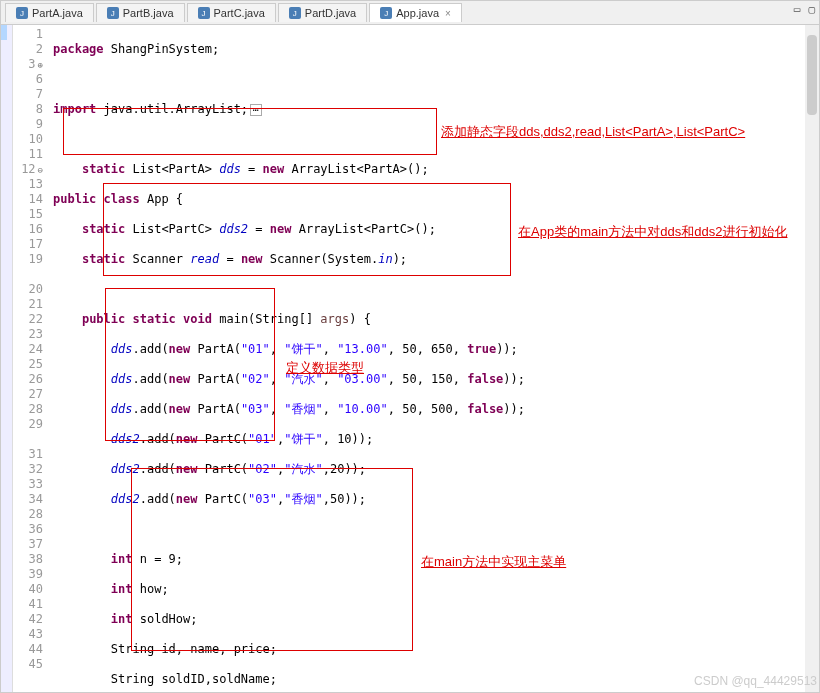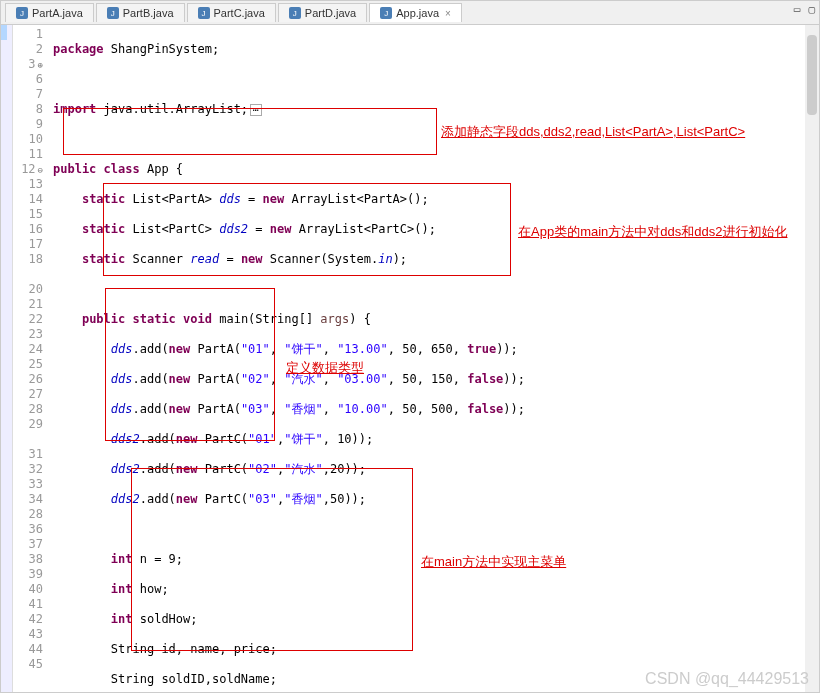--- a/index.html
+++ b/index.html
@@ -99,24 +99,24 @@
   .box2 { position: absolute; border: 1px solid #d00; left: 102px; top: 182px; width: 408px; height: 93px; }
   .box3 { position: absolute; border: 1px solid #d00; left: 104px; top: 287px; width: 170px; height: 153px; }
   .box4 { position: absolute; border: 1px solid #d00; left: 130px; top: 467px; width: 282px; height: 183px; }
   .ann { position: absolute; color: #d00; font-family: SimSun, Arial, sans-serif; font-size: 13px; text-decoration: underline; }
   .ann1 { left: 440px; top: 122px; }
   .ann2 { left: 517px; top: 222px; }
   .ann3 { left: 285px; top: 358px; }
   .ann4 { left: 420px; top: 552px; }
   .watermark {
     position: absolute;
-    right: 10px;
+    right: 2px;
     bottom: 4px;
     font-family: Arial, sans-serif;
-    font-size: 16px;
+    font-size: 12px;
     color: #ccc;
   }
   .scroll-v {
     position: absolute;
     right: 0; top: 0; bottom: 0;
     width: 14px;
     background: #f0f0f0;
   }
   .scroll-v .thumb {
     position: absolute;
@@ -176,21 +176,21 @@
     <div class="ln">8</div>
     <div class="ln">9</div>
     <div class="ln">10</div>
     <div class="ln">11</div>
     <div class="ln"><span>12</span><span class="fold">⊖</span></div>
     <div class="ln">13</div>
     <div class="ln">14</div>
     <div class="ln">15</div>
     <div class="ln">16</div>
     <div class="ln">17</div>
-    <div class="ln">18</div>
+    <div class="ln">19</div>
     <div class="ln">&nbsp;</div>
     <div class="ln">20</div>
     <div class="ln">21</div>
     <div class="ln">22</div>
     <div class="ln">23</div>
     <div class="ln">24</div>
     <div class="ln">25</div>
     <div class="ln">26</div>
     <div class="ln">27</div>
     <div class="ln">28</div>
@@ -211,22 +211,22 @@
     <div class="ln">43</div>
     <div class="ln">44</div>
     <div class="ln">45</div>
   </div>
 
   <div class="code">
 <div class="code-line"><span class="kw">package</span><span> ShangPinSystem;</span></div>
 <div class="code-line"></div>
 <div class="code-line"><span class="kw">import</span><span> java.util.ArrayList;</span><span style="border:1px solid #aaa;padding:0 2px;margin-left:2px;font-size:9px;">⋯</span></div>
 <div class="code-line"></div>
+<div class="code-line">    <span class="kw">static</span><span> List&lt;PartA&gt; </span><span class="fld">dds</span><span> = </span><span class="kw">new</span><span> ArrayList&lt;PartA&gt;();</span></div>
 <div class="code-line"><span class="kw">public</span><span class="kw"> class</span><span> App {</span></div>
-<div class="code-line">    <span class="kw">static</span><span> List&lt;PartA&gt; </span><span class="fld">dds</span><span> = </span><span class="kw">new</span><span> ArrayList&lt;PartA&gt;();</span></div>
 <div class="code-line">    <span class="kw">static</span><span> List&lt;PartC&gt; </span><span class="fld">dds2</span><span> = </span><span class="kw">new</span><span> ArrayList&lt;PartC&gt;();</span></div>
 <div class="code-line">    <span class="kw">static</span><span> Scanner </span><span class="fld">read</span><span> = </span><span class="kw">new</span><span> Scanner(System.</span><span class="fld">in</span><span>);</span></div>
 <div class="code-line"></div>
 <div class="code-line">    <span class="kw">public</span> <span class="kw">static</span><span class="kw"> void</span><span> main(String[] </span><span class="param">args</span><span>) {</span></div>
 <div class="code-line">        <span class="fld">dds</span><span>.add(</span><span class="kw">new</span><span> PartA(</span><span class="str">"01"</span><span>, </span><span class="str">"饼干"</span><span>, </span><span class="str">"13.00"</span><span>, </span><span>50</span><span>, </span><span>650</span><span>, </span><span class="kw">true</span><span>));</span></div>
 <div class="code-line">        <span class="fld">dds</span><span>.add(</span><span class="kw">new</span><span> PartA(</span><span class="str">"02"</span><span>, </span><span class="str">"汽水"</span><span>, </span><span class="str">"03.00"</span><span>, </span><span>50</span><span>, </span><span>150</span><span>, </span><span class="kw">false</span><span>));</span></div>
 <div class="code-line">        <span class="fld">dds</span><span>.add(</span><span class="kw">new</span><span> PartA(</span><span class="str">"03"</span><span>, </span><span class="str">"香烟"</span><span>, </span><span class="str">"10.00"</span><span>, </span><span>50</span><span>, </span><span>500</span><span>, </span><span class="kw">false</span><span>));</span></div>
 <div class="code-line">        <span class="fld">dds2</span><span>.add(</span><span class="kw">new</span><span> PartC(</span><span class="str">"01"</span>,<span class="str">"饼干"</span><span>, </span><span>10</span><span>));</span></div>
 <div class="code-line">        <span class="fld">dds2</span><span>.add(</span><span class="kw">new</span><span> PartC(</span><span class="str">"02"</span>,<span class="str">"汽水"</span>,<span>20</span><span>));</span></div>
 <div class="code-line">        <span class="fld">dds2</span><span>.add(</span><span class="kw">new</span><span> PartC(</span><span class="str">"03"</span>,<span class="str">"香烟"</span>,<span>50</span><span>));</span></div>

